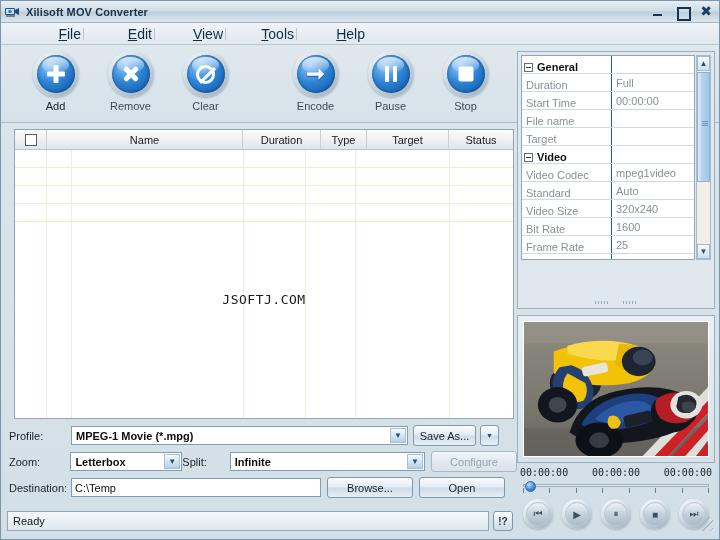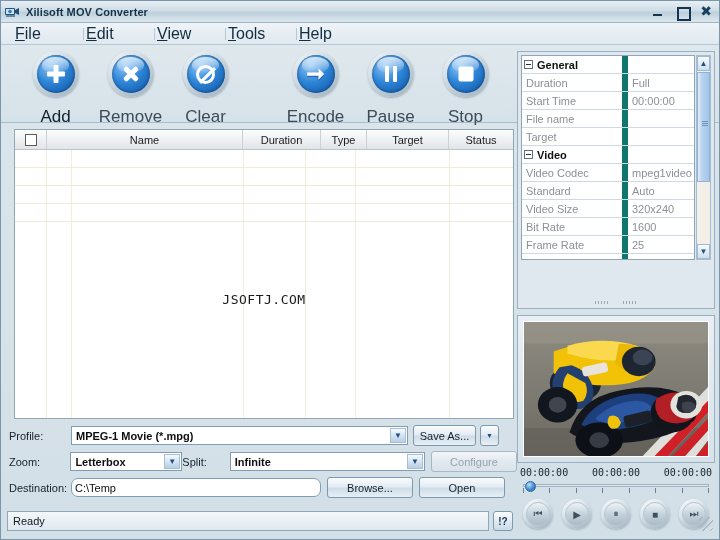--- a/index.html
+++ b/index.html
@@ -45,22 +45,22 @@
     text-align: center; font-family:"DejaVu Sans", sans-serif; }
 
   
   .menubar {
     position: absolute; left: 0; top: 22px; width: 720px; height: 22px;
     background: linear-gradient(180deg, #eef3f7 0%, #dfe9ef 100%);
     border-bottom: 1px solid #b7c8d4;
     display: flex; align-items: center; padding-left: 14px;
   }
   .menu-item {
-    font-size: 16px; color: #122c40; padding: 2px 0; margin: 0;
-    width: 66px; text-align: left; cursor: default;
+    font-size: 14px; color: #122c40; padding: 2px 0; margin: 0;
+    width: 66px; text-align: right; cursor: default;
   }
   .menu-item u { text-decoration: underline; }
   .menu-sep { width: 1px; height: 12px; background: #b6c6d2;
               margin: 0 2px; }
 
   
   .toolbar {
     position: absolute; left: 0; top: 44px; width: 720px; height: 78px;
     background: linear-gradient(180deg, #dfe8ed 0%, #d6e2e9 100%);
     border-bottom: 1px solid #aabdc9;
@@ -87,21 +87,21 @@
     width: 72%; height: 42%; border-radius: 50%;
     background: linear-gradient(180deg, rgba(255,255,255,0.75), rgba(255,255,255,0.05));
   }
   .tool-glyph {
     position: absolute; inset: 0; display: flex;
     align-items: center; justify-content: center;
     color: #ffffff; font-size: 19px; line-height: 1; z-index: 2;
     text-shadow: 0 1px 1px rgba(0,40,90,0.6);
   }
   .tool-label {
-    margin-top: 10px; font-size: 17px; color: #3b4b57;
+    margin-top: 3px; font-size: 11px; color: #3b4b57;
   }
   .tool-label.active { color: #11222e; }
 
   
   .g-plus::before, .g-plus::after { content:""; position:absolute;
      background:#fff; border-radius:1px; }
   .g-plus::before { width:18px; height:5px; left:50%; top:50%;
      transform:translate(-50%,-50%); }
   .g-plus::after { width:5px; height:18px; left:50%; top:50%;
      transform:translate(-50%,-50%); }
@@ -212,22 +212,22 @@
     position: absolute; left: 516px; top: 50px; width: 198px; height: 258px;
     background: #dfe8ee; border: 1px solid #9ab0c0;
   }
   .propgrid {
     position: absolute; left: 3px; top: 3px; width: 174px; height: 205px;
     background: #fff; border: 1px solid #8fa7b8; overflow: hidden;
   }
   .pg-row { height: 18px; display: flex; border-bottom: 1px solid #cfd9e4;
             font-size: 11px; }
   .pg-row .pg-key {
-    width: 106px; border-right: 6px solid #0f766e; padding-left: 4px;
-    display: flex; align-items: center; color: #8a9099;
+    width: 90px; border-right: 1px solid #0f766e; padding-left: 4px;
+    display: flex; align-items: flex-end; color: #8a9099;
   }
   .pg-row.group .pg-key { font-weight: bold; color: #101010; padding-left: 2px; }
   .pg-row .pg-val { flex: 1; padding-left: 4px; display: flex;
                     align-items: center; color: #8a9099; }
   .pg-expander {
     width: 9px; height: 9px; border: 1px solid #5f6f7c; background: #fff;
     margin-right: 4px; position: relative; flex: none;
   }
   .pg-expander::after { content:""; position:absolute; left:1px; top:3px;
     width:5px; height:1px; background:#25323c; }
@@ -459,21 +459,21 @@
       <div class="flabel" style="width:48px;">Split:</div>
       <div class="combo" style="width:197px;">
         <span>Infinite</span>
         <span class="cb-arrow">▼</span>
       </div>
       <div class="btn disabled" style="width:87px;margin-left:6px;">Configure</div>
     </div>
 
     <div class="frow" style="top:52px;">
       <div class="flabel" style="width:62px;">Destination:</div>
-      <div class="txtbox" style="width:250px;border-radius:7px;">
+      <div class="txtbox" style="width:250px;">
         <span>C:\Temp</span>
       </div>
       <div class="btn" style="width:86px;margin-left:6px;">Browse...</div>
       <div class="btn" style="width:86px;margin-left:6px;">Open</div>
     </div>
   </div>
 
   <div class="statusbar">
     <div class="status-field">Ready</div>
     <div class="help-btn">!?</div>

